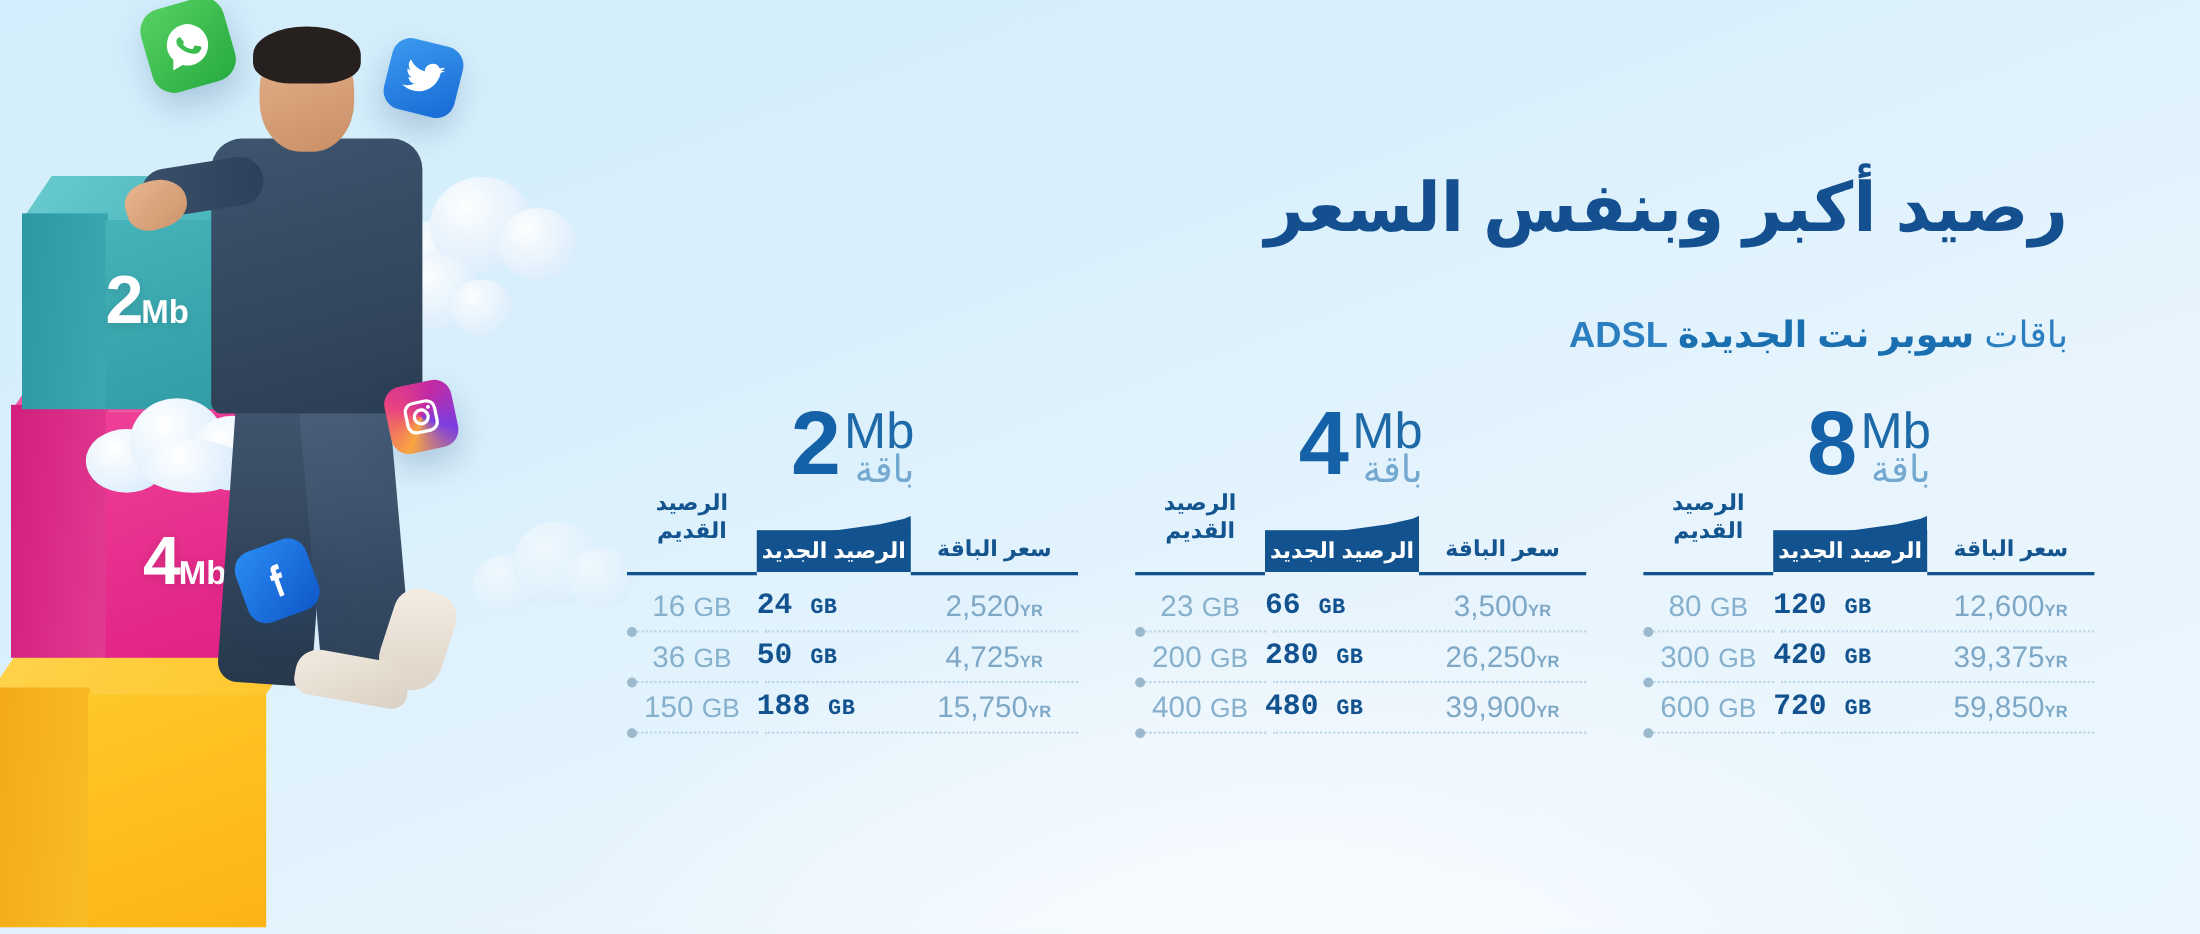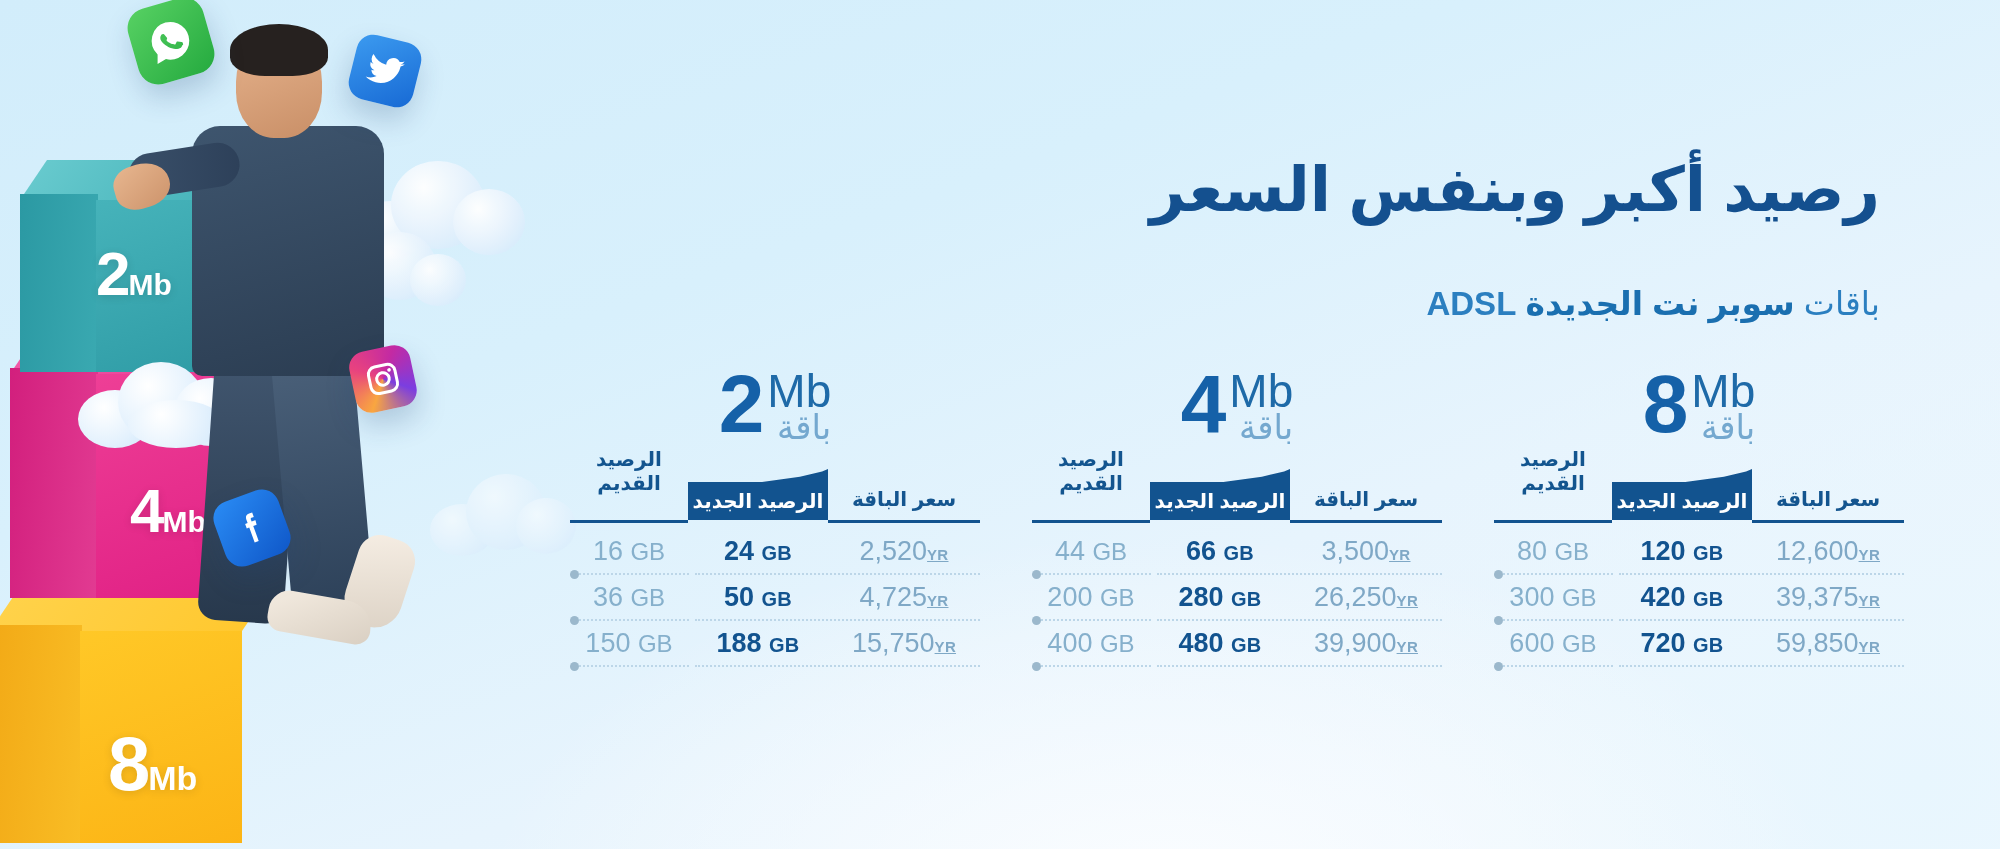--- a/index.html
+++ b/index.html
@@ -230,23 +230,23 @@
 
   
   .rows { margin-top:6px; }
   .row {
     display:flex; flex-direction:row; align-items:center; height:44px; position:relative;
   }
   .c-price {
     width:152px; text-align:center; color:#7fa8c6; font-size:27px; font-weight:400;
     direction:ltr; white-space:nowrap;
   }
-  .c-price .yr { font-size:15px; font-weight:700; letter-spacing:.3px; vertical-align:baseline;text-decoration:underline; }
+  .c-price .yr { font-size:15px; font-weight:700; letter-spacing:.3px; vertical-align:baseline; }
   .c-new {
-    width:140px; text-align:center; color:#12538f; font-size:27px; font-weight:700; direction:ltr;
+    width:140px; color:#12538f; font-size:27px; font-weight:700; direction:ltr;font-family:Liberation Mono, monospace;
   }
   .c-new .gb { font-size:20px; font-weight:700; letter-spacing:.3px; }
   .c-old {
     width:118px; text-align:center; color:#86b0cc; font-size:27px; font-weight:400; direction:ltr;
   }
   .c-old .gb { font-size:24px; font-weight:400; }
 
   .sep { display:flex; flex-direction:row; align-items:center; height:2px; }
   .sep .dash-a {
     width:292px; height:0; border-top:2px dotted #bcd6e8;
@@ -273,23 +273,20 @@
     <div class="cloud cloud-c">
         <i></i>
         <i></i>
         <i></i>
       </div>
 
     <div class="cube cube-8">
       <div class="face-top"></div>
       <div class="face-side"></div>
       <div class="face-front"></div>
-      <div class="lbl">
-        <span class="num">8</span><span class="unit">Mb</span>
-      </div>
     </div>
 
     <div class="cube cube-4">
       <div class="face-top"></div>
       <div class="face-side"></div>
       <div class="face-front"></div>
       <div class="lbl">
         <span class="num">4</span><span class="unit">Mb</span>
       </div>
     </div>
@@ -443,21 +440,21 @@
         <div class="head-under">
           <div class="u-a"></div>
           <div class="u-b"></div>
           <div class="u-c"></div>
         </div>
 
         <div class="rows">
           <div class="row">
             <div class="c-price"><span>3,500</span><span class="yr">YR</span></div>
             <div class="c-new"><span>66</span> <span class="gb">GB</span></div>
-            <div class="c-old"><span>44</span> <span class="gb">GB</span></div>
+            <div class="c-old"><span>23</span> <span class="gb">GB</span></div>
           </div>
           <div class="sep">
               <div class="dash-a"></div>
               <div class="dash-b"></div>
               <div class="dot"></div>
             </div>
           <div class="row">
             <div class="c-price"><span>26,250</span><span class="yr">YR</span></div>
             <div class="c-new"><span>280</span> <span class="gb">GB</span></div>
             <div class="c-old"><span>200</span> <span class="gb">GB</span></div>

